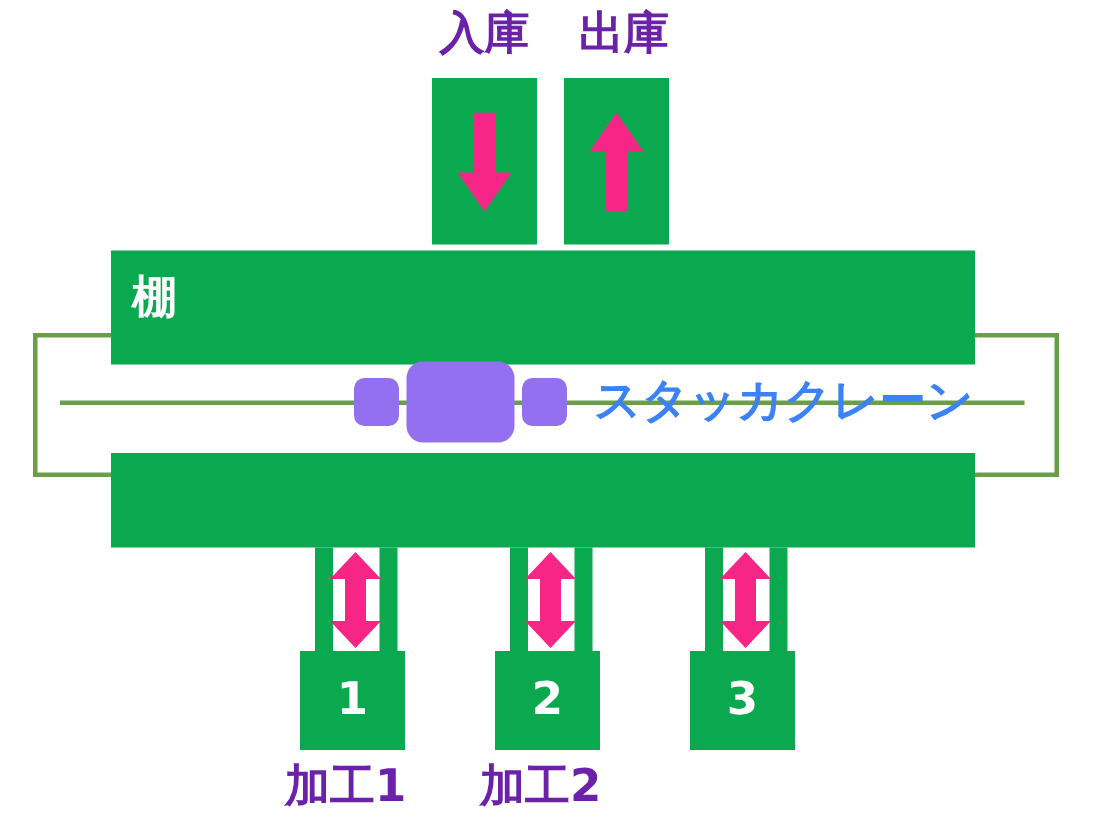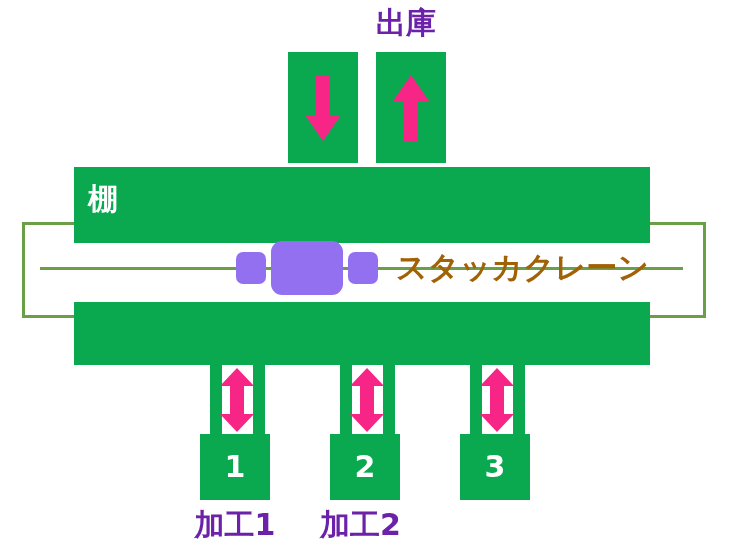--- a/index.html
+++ b/index.html
@@ -38,21 +38,21 @@
   .purple-label {
     position: absolute;
     color: #6b21a8;
     font-size: 30px;
     font-weight: bold;
     line-height: 1;
     white-space: nowrap;
   }
   .crane-label {
     position: absolute;
-    color: #a16207;
+    color: #3b82f6;
     font-size: 31px;
     font-weight: bold;
     line-height: 1;
     white-space: nowrap;
     z-index: 6;
     text-align: center;
   }
   .station-num {
     position: absolute;
     color: #ffffff;
@@ -95,22 +95,23 @@
   .arrow-svg {
     position: absolute;
     z-index: 3;
   }
 </style>
 </head>
 <body>
 
 <div id="stage">
 
+  <div class="purple-label" style="left:288px; top:8px; width:70px; text-align:center;">入庫</div>
 
-  <div class="purple-label" style="left:376px; top:8px; width:70px; text-align:left;">出庫</div>
+  <div class="purple-label" style="left:376px; top:8px; width:70px; text-align:right;">出庫</div>
 
   <div class="green-box" style="left:288px; top:52px; width:70px; height:111px;"></div>
   <svg class="arrow-svg" style="left:305px; top:75px;" width="36" height="66" viewBox="0 0 36 66">
     <polygon points="11,0 25,0 25,40 36,40 18,66 0,40 11,40" fill="#f72585"></polygon>
   </svg>
 
   <div class="green-box" style="left:376px; top:52px; width:70px; height:111px;"></div>
   <svg class="arrow-svg" style="left:393px; top:75px;" width="36" height="66" viewBox="0 0 36 66">
     <polygon points="18,0 36,26 25,26 25,66 11,66 11,26 0,26" fill="#f72585"></polygon>
   </svg>
@@ -130,21 +131,21 @@
 
   <div class="crane-label" style="left:396px; top:252px;">スタッカクレーン</div>
 
   <div class="green-box" style="left:210px; top:365px; width:12px; height:72px;"></div>
   <div class="green-box" style="left:253px; top:365px; width:12px; height:72px;"></div>
   <svg class="arrow-svg" style="left:220px; top:368px;" width="34" height="64" viewBox="0 0 34 64">
     <polygon points="17,0 34,18 24,18 24,46 34,46 17,64 0,46 10,46 10,18 0,18" fill="#f72585"></polygon>
   </svg>
   <div class="green-box" style="left:200px; top:434px; width:70px; height:66px;"></div>
   <div class="station-num" style="left:200px; top:452px; width:70px;">1</div>
-  <div class="purple-label" style="left:190px; top:510px; width:90px; text-align:center;">加工1</div>
+  <div class="purple-label" style="left:190px; top:510px; width:90px; ">加工1</div>
 
   <div class="green-box" style="left:340px; top:365px; width:12px; height:72px;"></div>
   <div class="green-box" style="left:383px; top:365px; width:12px; height:72px;"></div>
   <svg class="arrow-svg" style="left:350px; top:368px;" width="34" height="64" viewBox="0 0 34 64">
     <polygon points="17,0 34,18 24,18 24,46 34,46 17,64 0,46 10,46 10,18 0,18" fill="#f72585"></polygon>
   </svg>
   <div class="green-box" style="left:330px; top:434px; width:70px; height:66px;"></div>
   <div class="station-num" style="left:330px; top:452px; width:70px;">2</div>
   <div class="purple-label" style="left:320px; top:510px; width:90px; text-align:left;">加工2</div>
 

